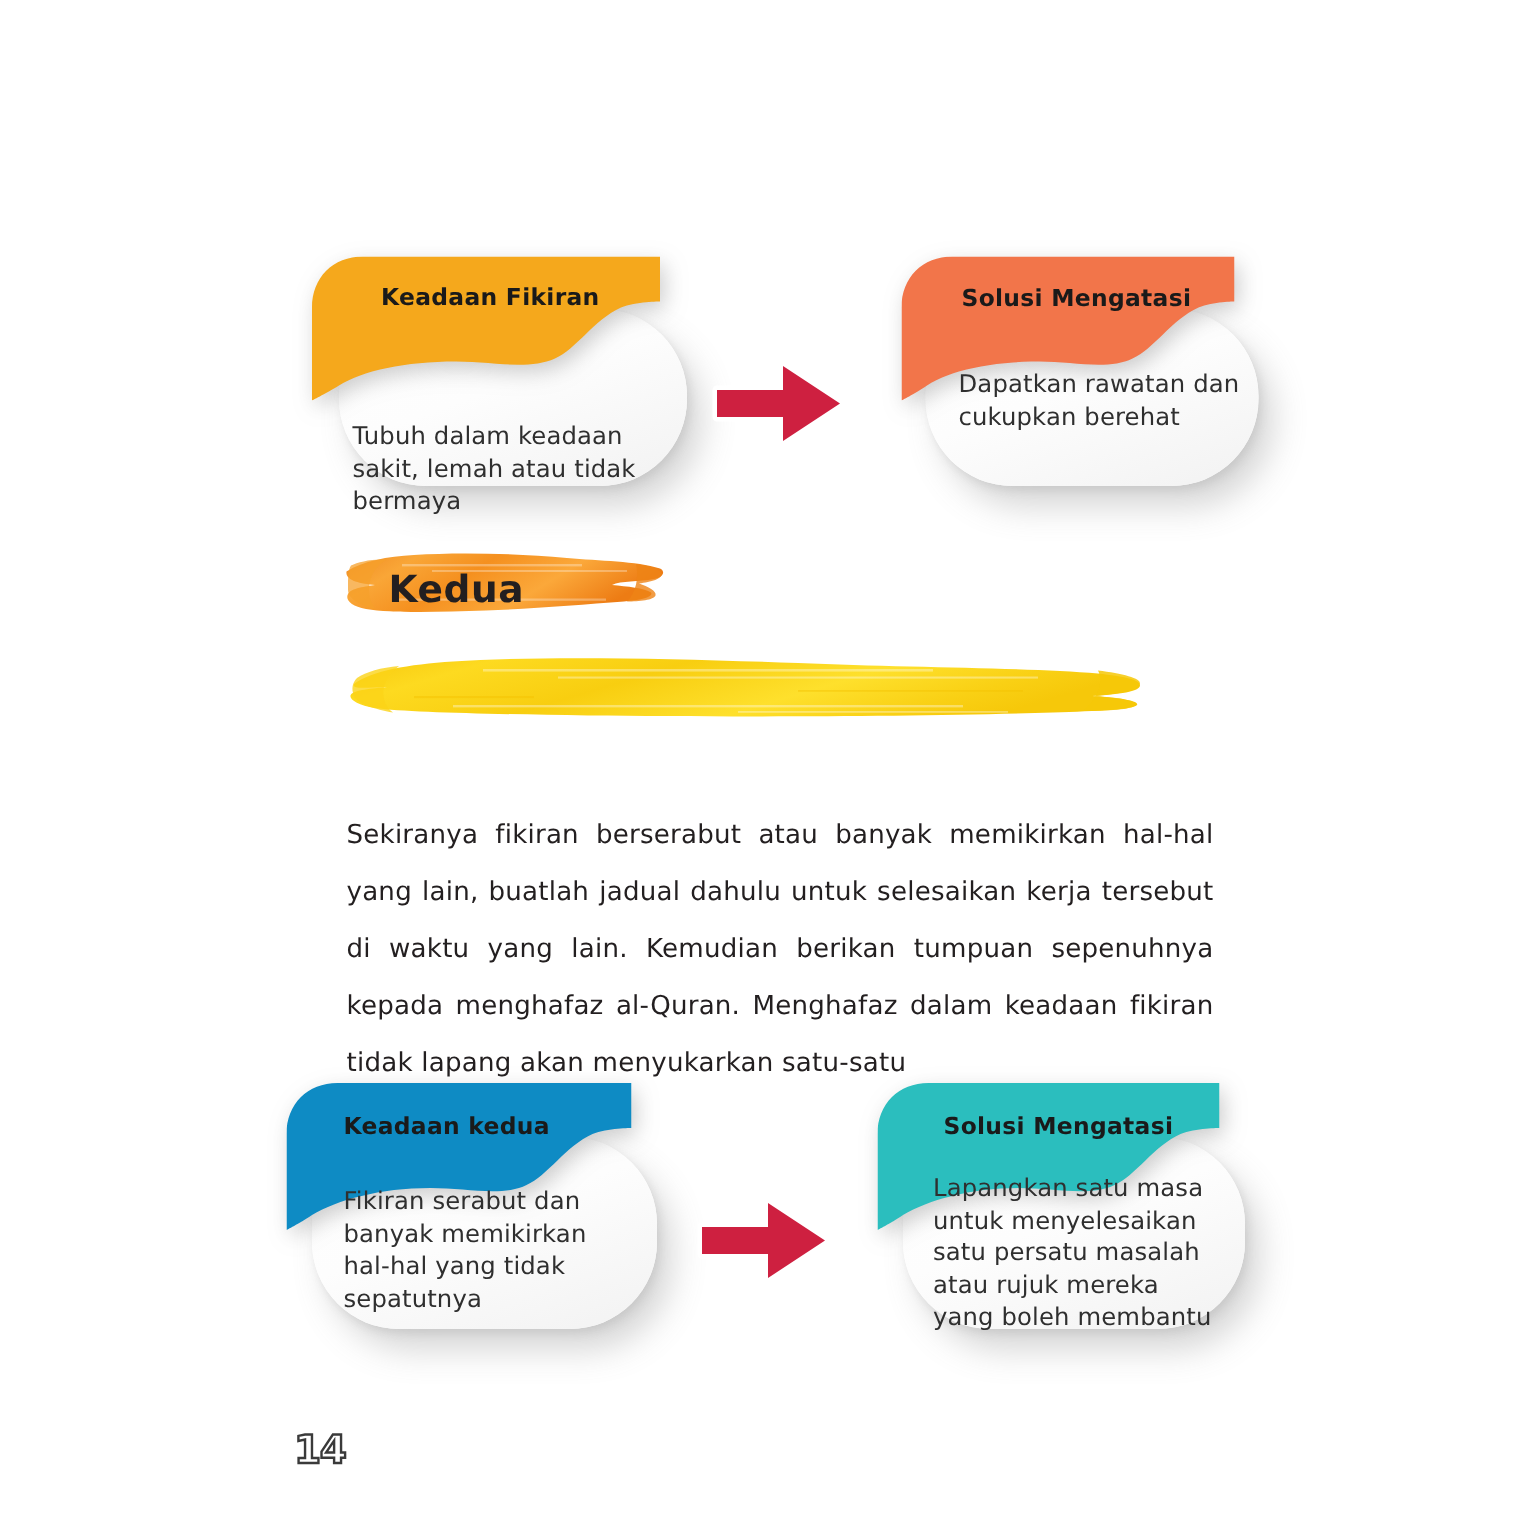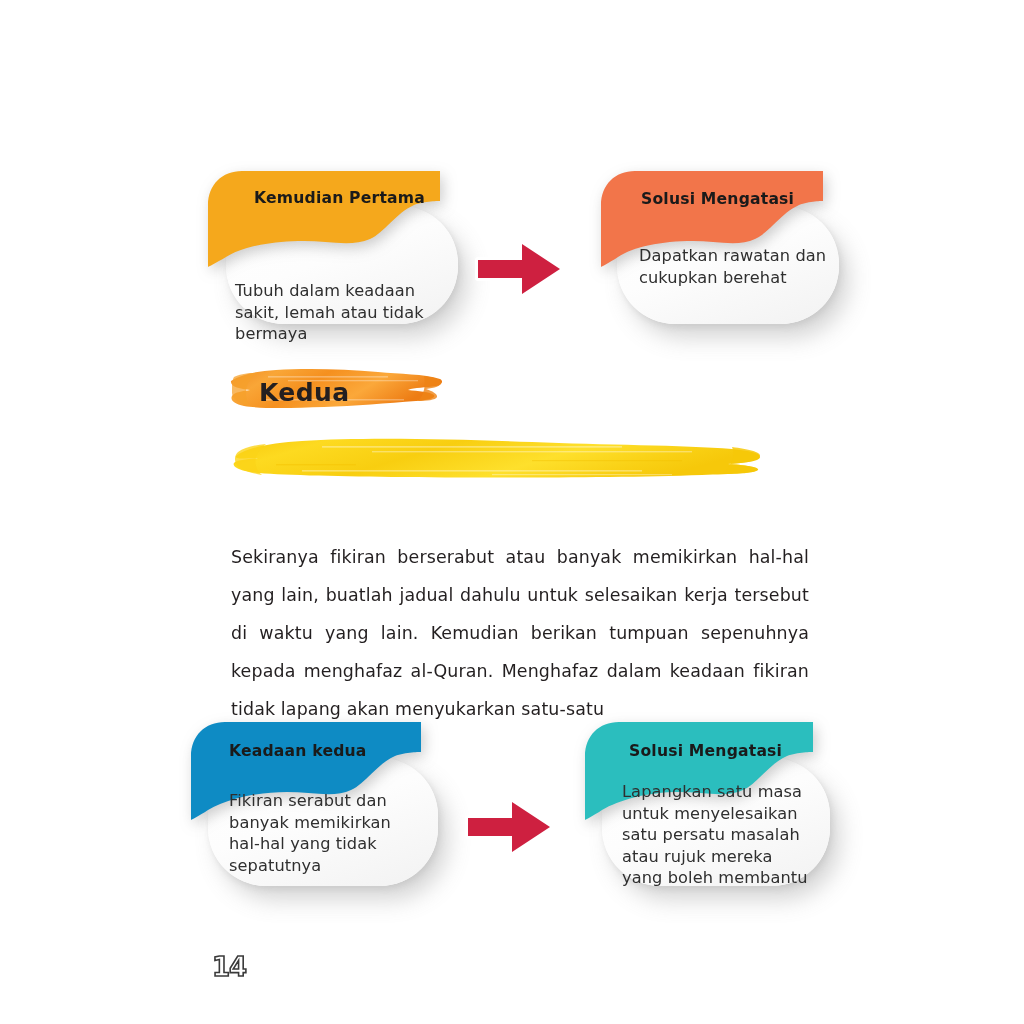--- a/index.html
+++ b/index.html
@@ -85,21 +85,21 @@
     font-weight:bold;
     white-space:nowrap;
     z-index:3;
   }
   #kedua-label{font-size:25px;letter-spacing:.4px;}
   #fikiran-label{font-size:22px;letter-spacing:.3px;}
 
   
   #page-number{
     position:absolute;
-    left:212px;top:952px;
+    left:196px;top:952px;
     font-size:26px;
     font-weight:bold;
     color:#ffffff;
     -webkit-text-stroke:1.6px #3a3a3a;
     letter-spacing:-1px;
     font-family:"DejaVu Sans", sans-serif;
   }
 </style>
 </head>
 <body>
@@ -112,21 +112,21 @@
     <div class="card-shell">
       <div class="card-body" style="left:226px;top:206px;width:232px;height:118px;"></div>
       <div class="banner" style="left:208px;top:171px;width:232px;height:96px;">
         <svg width="232" height="96" viewBox="0 0 232 96">
           <path d="M0,96 C0,96 0,44 0,34 C0,14 14,0 34,0 L232,0
                    L232,30 C232,30 216,30 206,34
                    C188,42 176,62 162,68 C144,76 120,70 96,70
                    C62,70 34,76 18,86 C8,92 0,96 0,96 Z" fill="#F5A81C"></path>
         </svg>
       </div>
-      <div class="banner-label" style="left:254px;top:189px;">Kemudian Pertama</div>
+      <div class="banner-label" style="left:254px;top:189px;">Keadaan Fikiran</div>
       <div class="card-text" style="left:235px;top:244px;width:196px;margin-top:36px;">Tubuh dalam keadaan sakit, lemah atau tidak bermaya</div>
     </div>
 
     <div class="arrow" style="left:474px;top:238px;">
       <svg width="92" height="62" viewBox="0 0 92 62">
         <g>
           <path d="M4,22 L48,22 L48,6 L86,31 L48,56 L48,40 L4,40 Z" fill="#CE2040" stroke="#ffffff" stroke-width="6" stroke-linejoin="round" rx="3"></path>
           <path d="M4,22 L48,22 L48,6 L86,31 L48,56 L48,40 L4,40 Z" fill="#CE2040"></path>
         </g>
       </svg>

